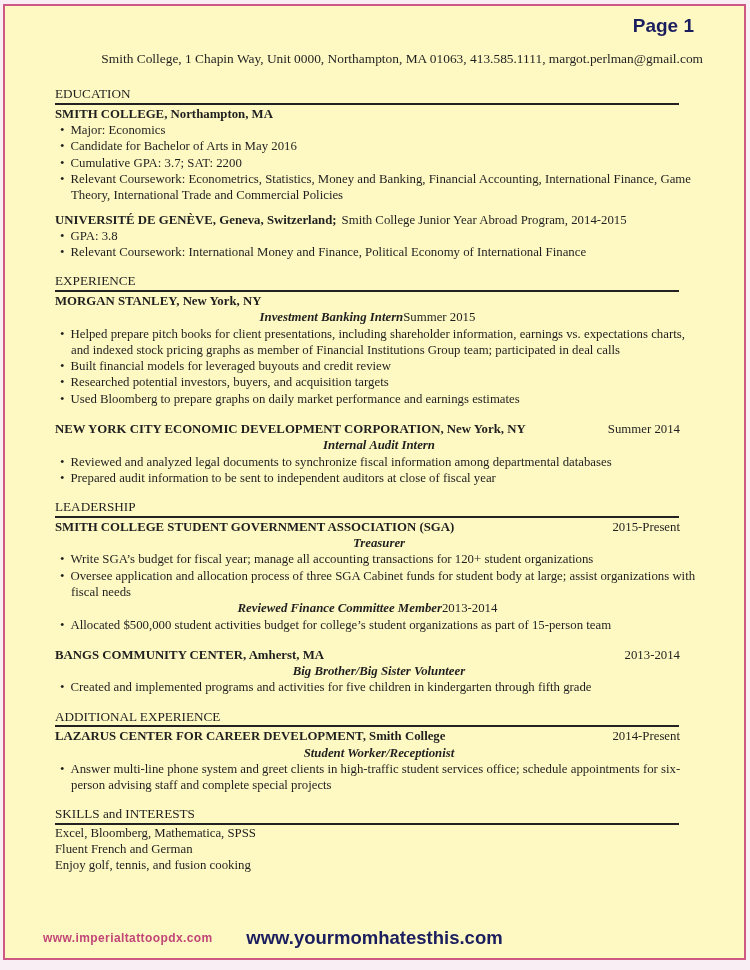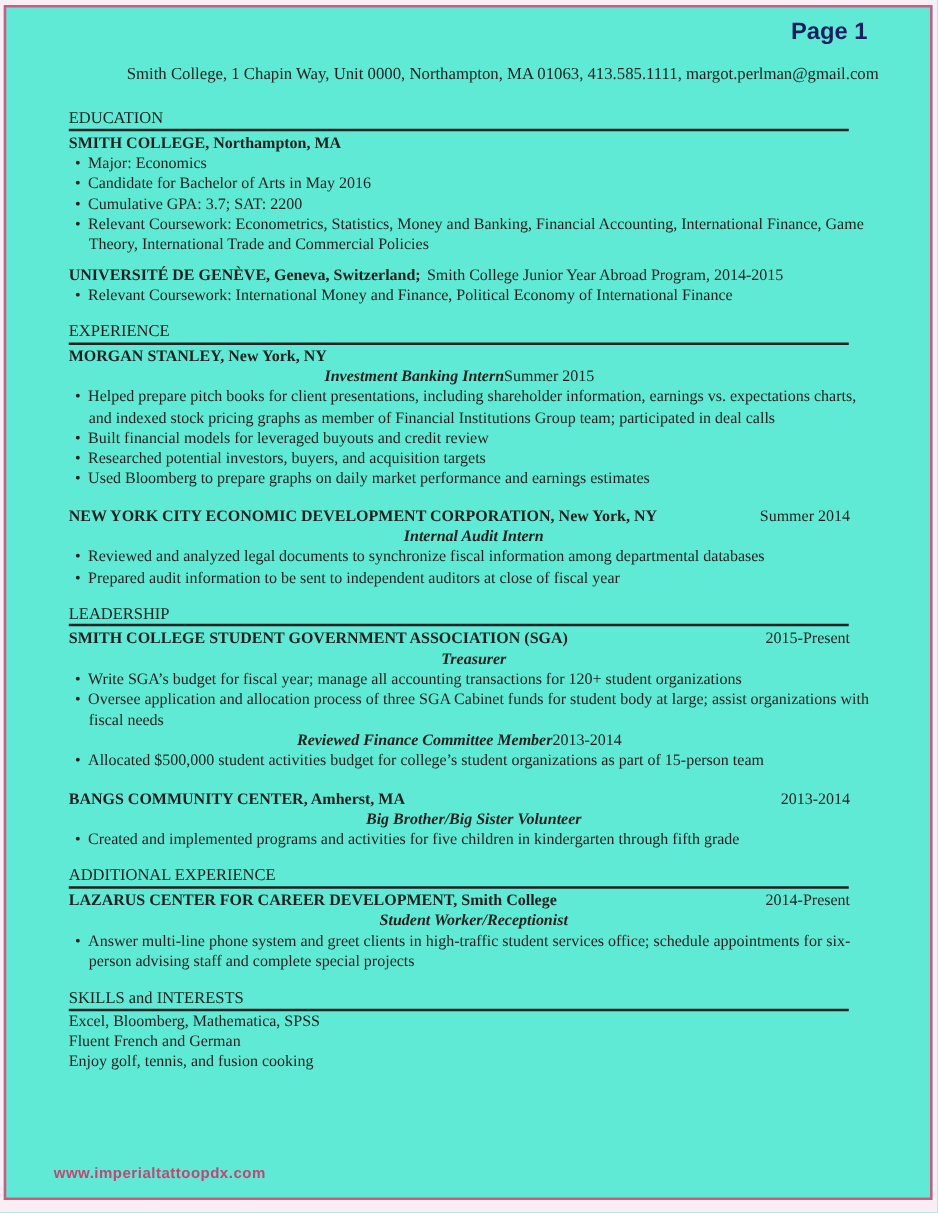--- a/index.html
+++ b/index.html
@@ -7,21 +7,21 @@
     width: 750px; height: 970px;
     background: #f9eef3;
     font-family: "Liberation Serif", serif;
     position: relative;
     overflow: hidden;
   }
   .frame {
     position: absolute;
     left: 3px; top: 4px; right: 4px; bottom: 10px;
     border: 2px solid #ce5a84;
-    background: #5eead4;
+    background: #fef9c3;
     box-sizing: border-box;
     overflow: hidden;
   }
   .page-label {
     margin: 9px 50px 0 0;
     text-align: right;
     font-family: "Liberation Sans", sans-serif;
     font-weight: bold;
     font-size: 19px;
     color: #1b1e5e;
@@ -117,20 +117,21 @@
           <li class="bullet">Cumulative GPA: 3.7; SAT: 2200</li>
           <li class="bullet">Relevant Coursework: Econometrics, Statistics, Money and Banking, Financial Accounting, International Finance, Game Theory, International Trade and Commercial Policies</li>
         </ul>
       </div>
 
       <div class="entry tight">
         <div>
           <span class="title">UNIVERSITÉ DE GENÈVE, Geneva, Switzerland;</span><span class="title-rest">Smith College Junior Year Abroad Program, 2014-2015</span>
         </div>
         <ul class="bullets">
+          <li class="bullet">GPA: 3.8</li>
           <li class="bullet">Relevant Coursework:  International Money and Finance, Political Economy of International Finance</li>
         </ul>
       </div>
     </div>
 
     <div class="section">
       <div class="sec-heading">EXPERIENCE</div>
 
       <div class="entry first">
         <div class="title-row">
@@ -221,14 +222,15 @@
     <div class="section">
       <div class="sec-heading">SKILLS and INTERESTS</div>
       <div class="plain-line">Excel, Bloomberg, Mathematica, SPSS</div>
       <div class="plain-line">Fluent French and German</div>
       <div class="plain-line">Enjoy golf, tennis, and fusion cooking</div>
     </div>
 
   </div>
 
   <div class="footer-left">www.imperialtattoopdx.com</div>
+  <div class="footer-center">www.yourmomhatesthis.com</div>
 
 </div>
 
 </body></html>

